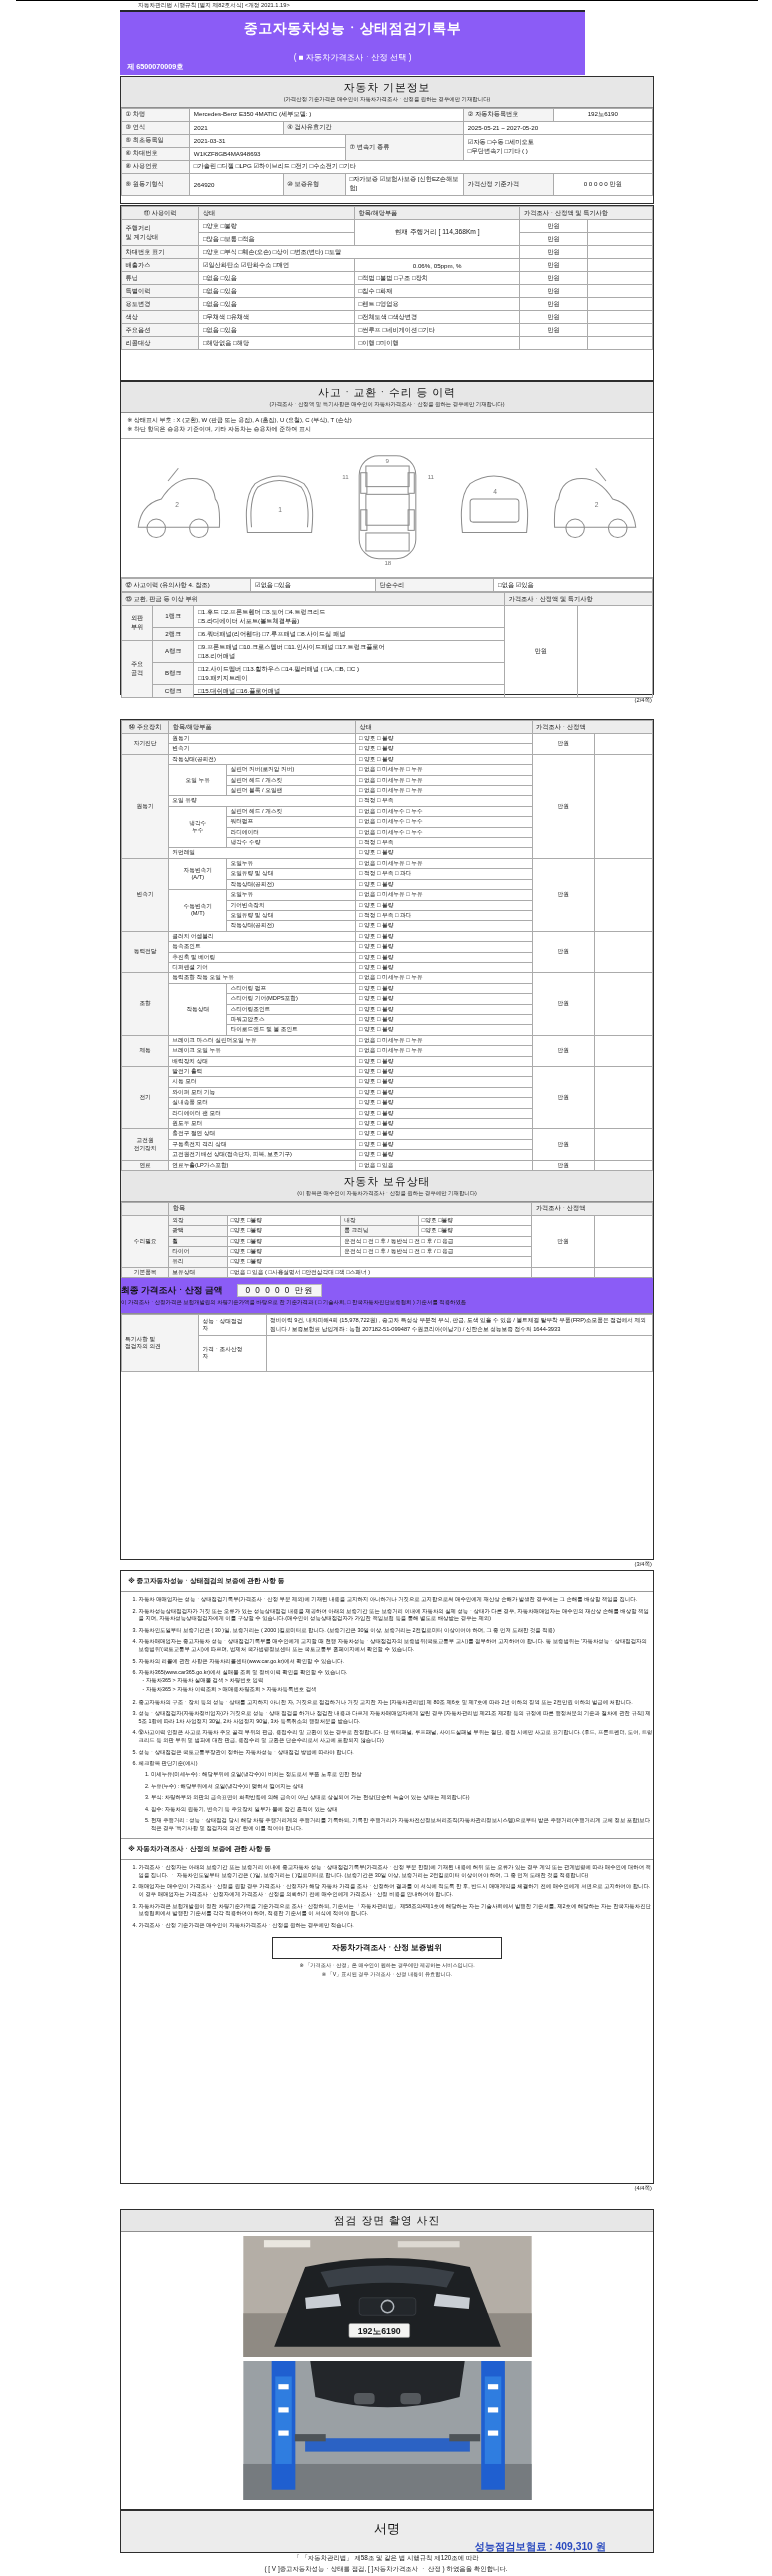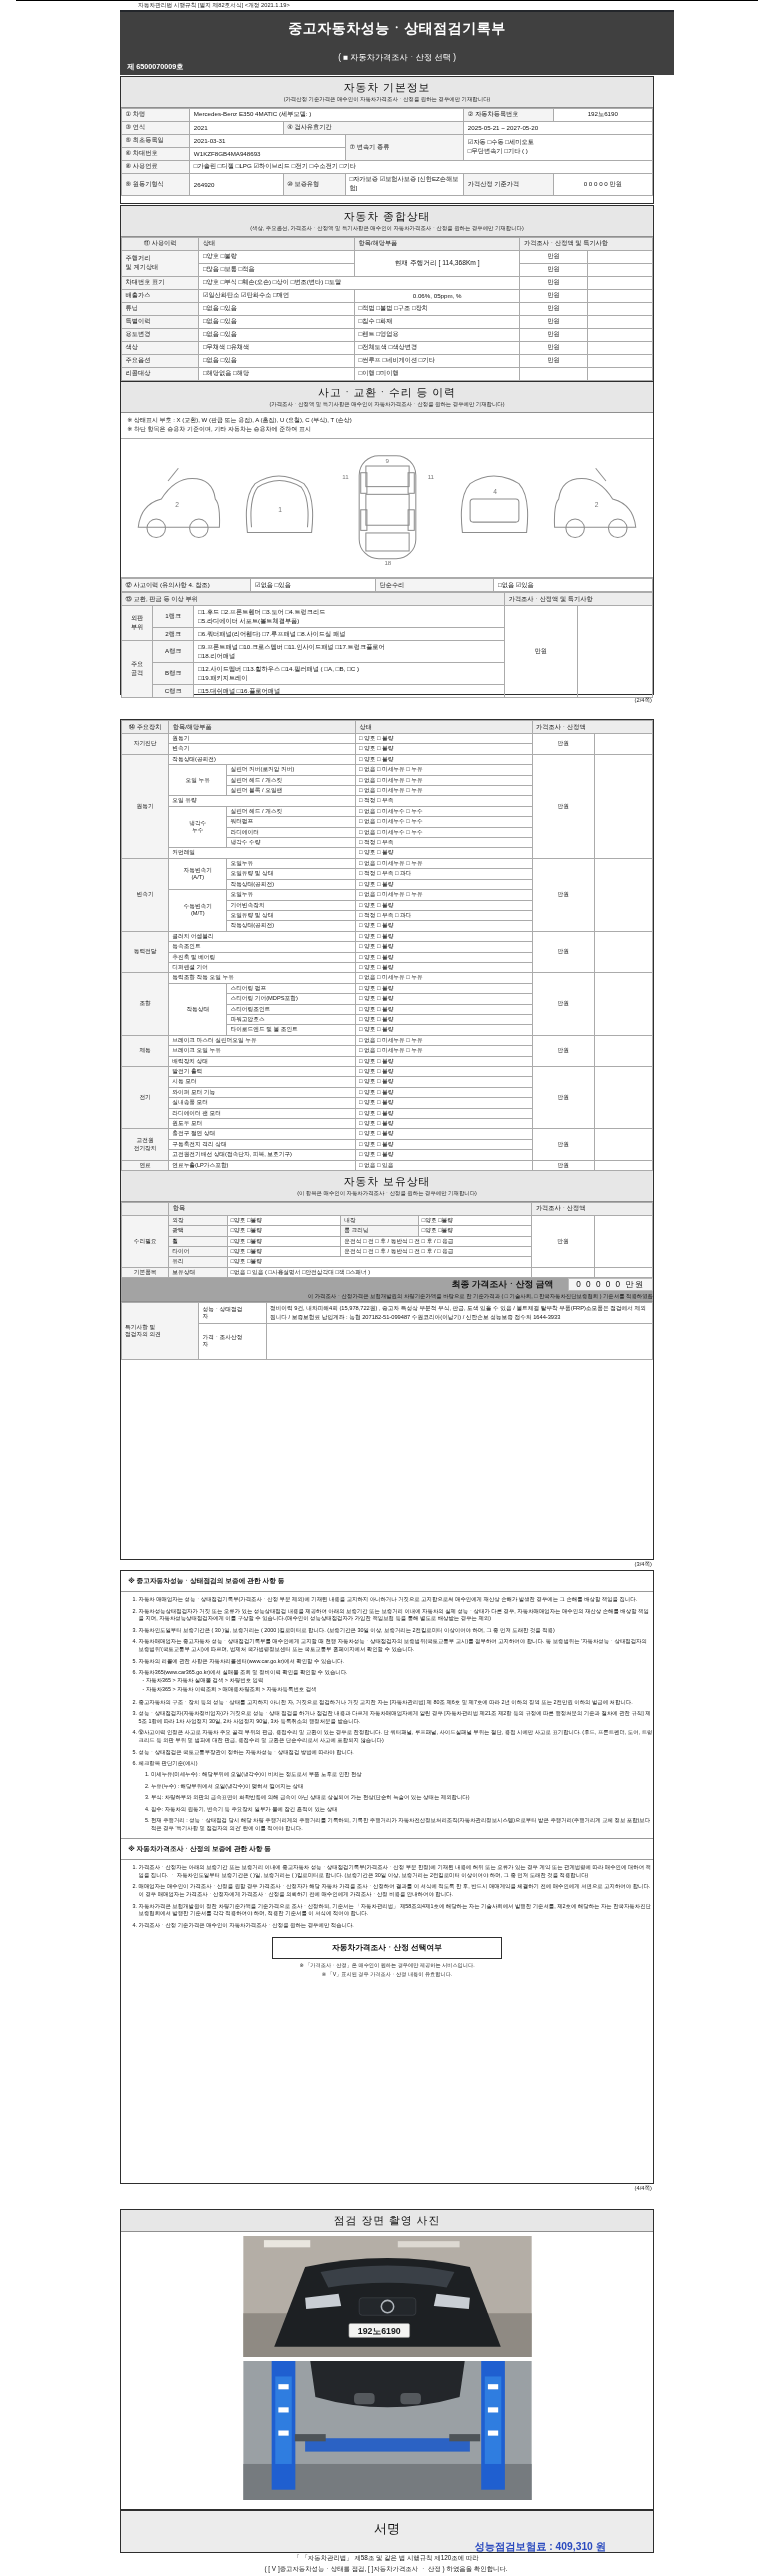--- a/index.html
+++ b/index.html
@@ -1,21 +1,21 @@
 <!DOCTYPE html>
 <html style="font-size:8.2px"><head>
 <meta charset="utf-8">
 <style>
   html,body{margin:0;padding:0}
   body{position:relative;width:773px;height:2576px;background:#fff;overflow:hidden;
        font-family:"Liberation Sans","DejaVu Sans",sans-serif;color:#111}
   .topline{position:absolute;left:15.5px;top:0;width:742px;height:1px;background:#000}
   .reg{position:absolute;left:138px;top:2.1px;font-size:5.7px;color:#222}
   
-  .dochead{position:absolute;left:120px;top:10.3px;width:554px;height:63px;background:#404040;
+  .dochead{position:absolute;left:120px;top:10.3px;width:465px;height:63px;background:#8b5cf6;
            border-top:2.6px solid #23262b;color:#fff;text-align:center}
   .dochead h1{margin:8.2px 0 1px;font-size:14px;letter-spacing:0.5px;font-weight:bold}
   .dochead .sub{font-size:8.2px;margin:14px 0}
   .dochead .note{font-size:5.4px;color:#d9dce0;margin:1px 0}
   .docno{position:absolute;left:7.2px;bottom:3.1px;font-size:7.2px;font-weight:bold}
   
   .sec{position:absolute;left:120px;width:532px;border:1.5px solid #2e2e2e;background:#fff}
   .shead{background:#e7e7e7;text-align:center;padding:3.6px 2.1px;border-bottom:0.5px solid #8f8f8f}
   .shead .t{font-size:10.8px;font-weight:normal;letter-spacing:1px}
   .shead .st{font-size:5.4px;margin-top:1.5px;color:#222}
@@ -41,21 +41,21 @@
           padding:4.6px 3.1px;font-size:7.7px;font-weight:bold}
   .selnote{text-align:center;font-size:5.2px;margin:1px 0;color:#222}
   
   .photosec .pwrap{display:flex;flex-direction:column;align-items:center;gap:4.1px;padding:4.1px 0}
   
   .signbar{position:absolute;left:120px;width:532px;background:#ececec;
            border:1.5px solid #2e2e2e;border-top-width:1px}
   .signbar .s{ text-align:center;font-size:13px;padding-top:9px}
   .signbar .fee{text-align:right;padding:2.1px 47px 6.2px 0;font-size:10.3px;font-weight:bold;color:#2b4bbf}
   .footer{position:absolute;left:120px;width:532px;text-align:center;font-size:6.4px;line-height:1.7}
-  .amountrow{background:#a3a3a3;text-align:right;padding:1px 0;border-bottom:0.5px solid #8f8f8f}
+  .amountrow{background:#8b5cf6;text-align:left;padding:7px 0;border-bottom:0.5px solid #8f8f8f}
   .amountrow .big{font-size:8.8px;font-weight:bold;margin-right:12.4px}
   .amountrow .amt{font-size:8.2px;background:#f6f6f6;border:0.5px solid #bbb;padding:1px 7.2px;letter-spacing:1.5px}
   .amountrow .an{font-size:5.4px;margin-top:2.1px}
 </style>
 </head>
 <body>
 
 <div class="topline"></div>
 <div class="reg">자동차관리법 시행규칙 [별지 제82호서식] &lt;개정 2021.1.19&gt;</div>
 
@@ -114,24 +114,20 @@
       <td class="lab">⑩ 보증유형</td>
       <td>□자가보증  ☑보험사보증 [신한EZ손해보험]</td>
       <td class="lab">가격산정 기준가격</td>
       <td class="c">0 0 0 0 0 만원</td>
     </tr>
   </tbody>
     </table>
 </div>
 
 <div class="sec" style="top:205px;height:174px">
-  <div class="shead">
-    <div class="t">자동차 종합상태</div>
-    <div class="st">(색상, 주요옵션, 가격조사ㆍ산정액 및 특기사항은 매수인이 자동차가격조사ㆍ산정을 원하는 경우에만 기재합니다)</div>
-  </div>
   <table style="font-size:6px">
     <colgroup>
         <col style="width:77px">
         <col style="width:155px">
         <col style="width:165px">
         <col style="width:67px">
         <col style="width:65px">
       </colgroup>
     <tbody>
         <tr>
@@ -677,21 +673,21 @@
       </ol>
     </li>
   </ol>
   <div class="hd" style="border-top:0.5px solid #9a9a9a">※ 자동차가격조사ㆍ산정의 보증에 관한 사항 등</div>
   <ol>
     <li>가격조사ㆍ산정자는 아래의 보증기간 또는 보증거리 이내에 중고자동차 성능ㆍ상태점검기록부(가격조사ㆍ산정 부분 한정)에 기재된 내용에 허위 또는 오류가 있는 경우 계약 또는 관계법령에 따라 매수인에 대하여 책임을 집니다.  ㆍ 자동차인도일부터 보증기간은 (      )일, 보증거리는 (      )킬로미터로 합니다. (보증기간은 30일 이상, 보증거리는 2천킬로미터 이상이어야 하며, 그 중 먼저 도래한 것을 적용합니다)</li>
     <li>매매업자는 매수인이 가격조사ㆍ산정을 원할 경우 가격조사ㆍ산정자가 해당 자동차 가격을 조사ㆍ산정하여 결과를 이 서식에 적도록 한 후, 반드시 매매계약을 체결하기 전에 매수인에게 서면으로 고지하여야 합니다. 이 경우 매매업자는 가격조사ㆍ산정자에게 가격조사ㆍ산정을 의뢰하기 전에 매수인에게 가격조사ㆍ산정 비용을 안내하여야 합니다.</li>
     <li>자동차가격은 보험개발원이 정한 차량기준가액을 기준가격으로 조사ㆍ산정하되, 기준서는 「자동차관리법」 제58조의4제1호에 해당하는 자는 기술사회에서 발행한 기준서를, 제2호에 해당하는 자는 한국자동차진단보증협회에서 발행한 기준서를 각각 적용하여야 하며, 적용한 기준서를 이 서식에 적어야 합니다.</li>
     <li>가격조사ㆍ산정 기준가격은 매수인이 자동차가격조사ㆍ산정을 원하는 경우에만 적습니다.</li>
   </ol>
-  <div class="selbox">자동차가격조사ㆍ산정 선택여부</div>
+  <div class="selbox">자동차가격조사ㆍ산정 보증범위</div>
   <div class="selnote">※ 「가격조사ㆍ산정」은 매수인이 원하는 경우에만 제공하는 서비스입니다.</div>
   <div class="selnote">※ 「V」표시된 경우 가격조사ㆍ산정 내용이 유효합니다.</div>
 </div>
 <div class="marker" style="top:2185px">(4/4쪽)</div>
 
 <div class="sec photosec" style="top:2209px;height:299px">
   <div class="shead">
     <div class="t">점검 장면 촬영 사진</div>
   </div>
   <div class="pwrap">

